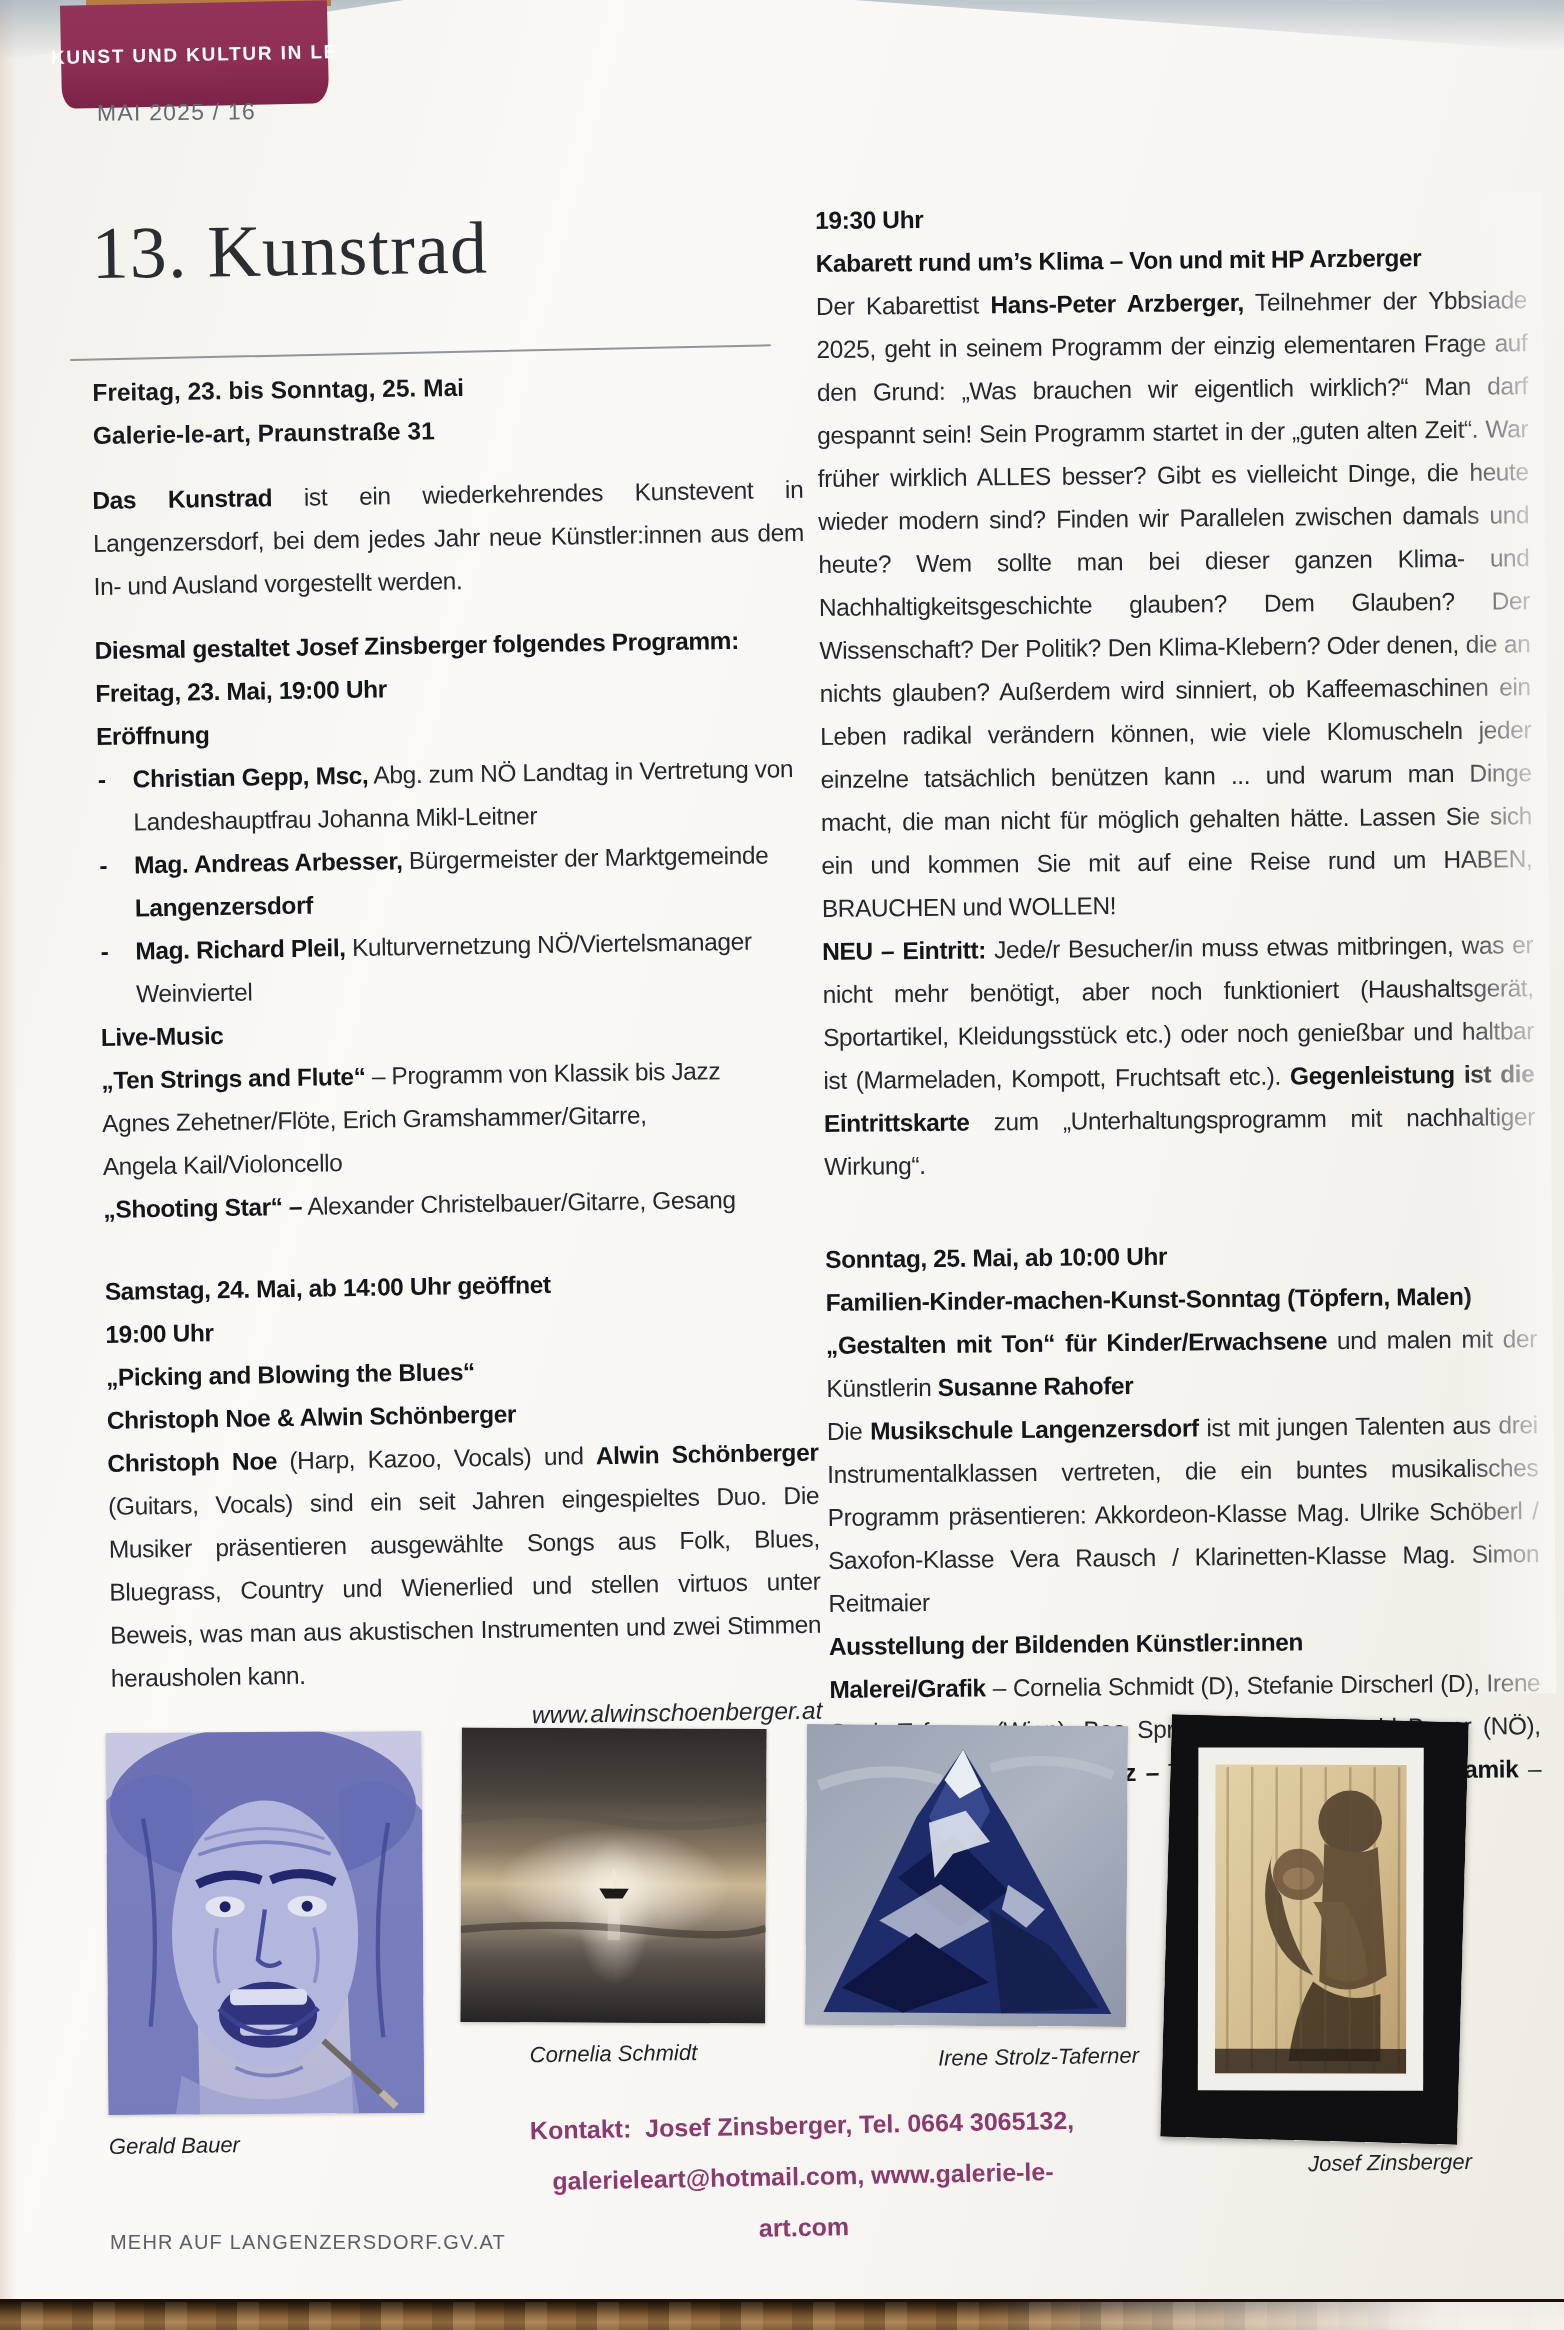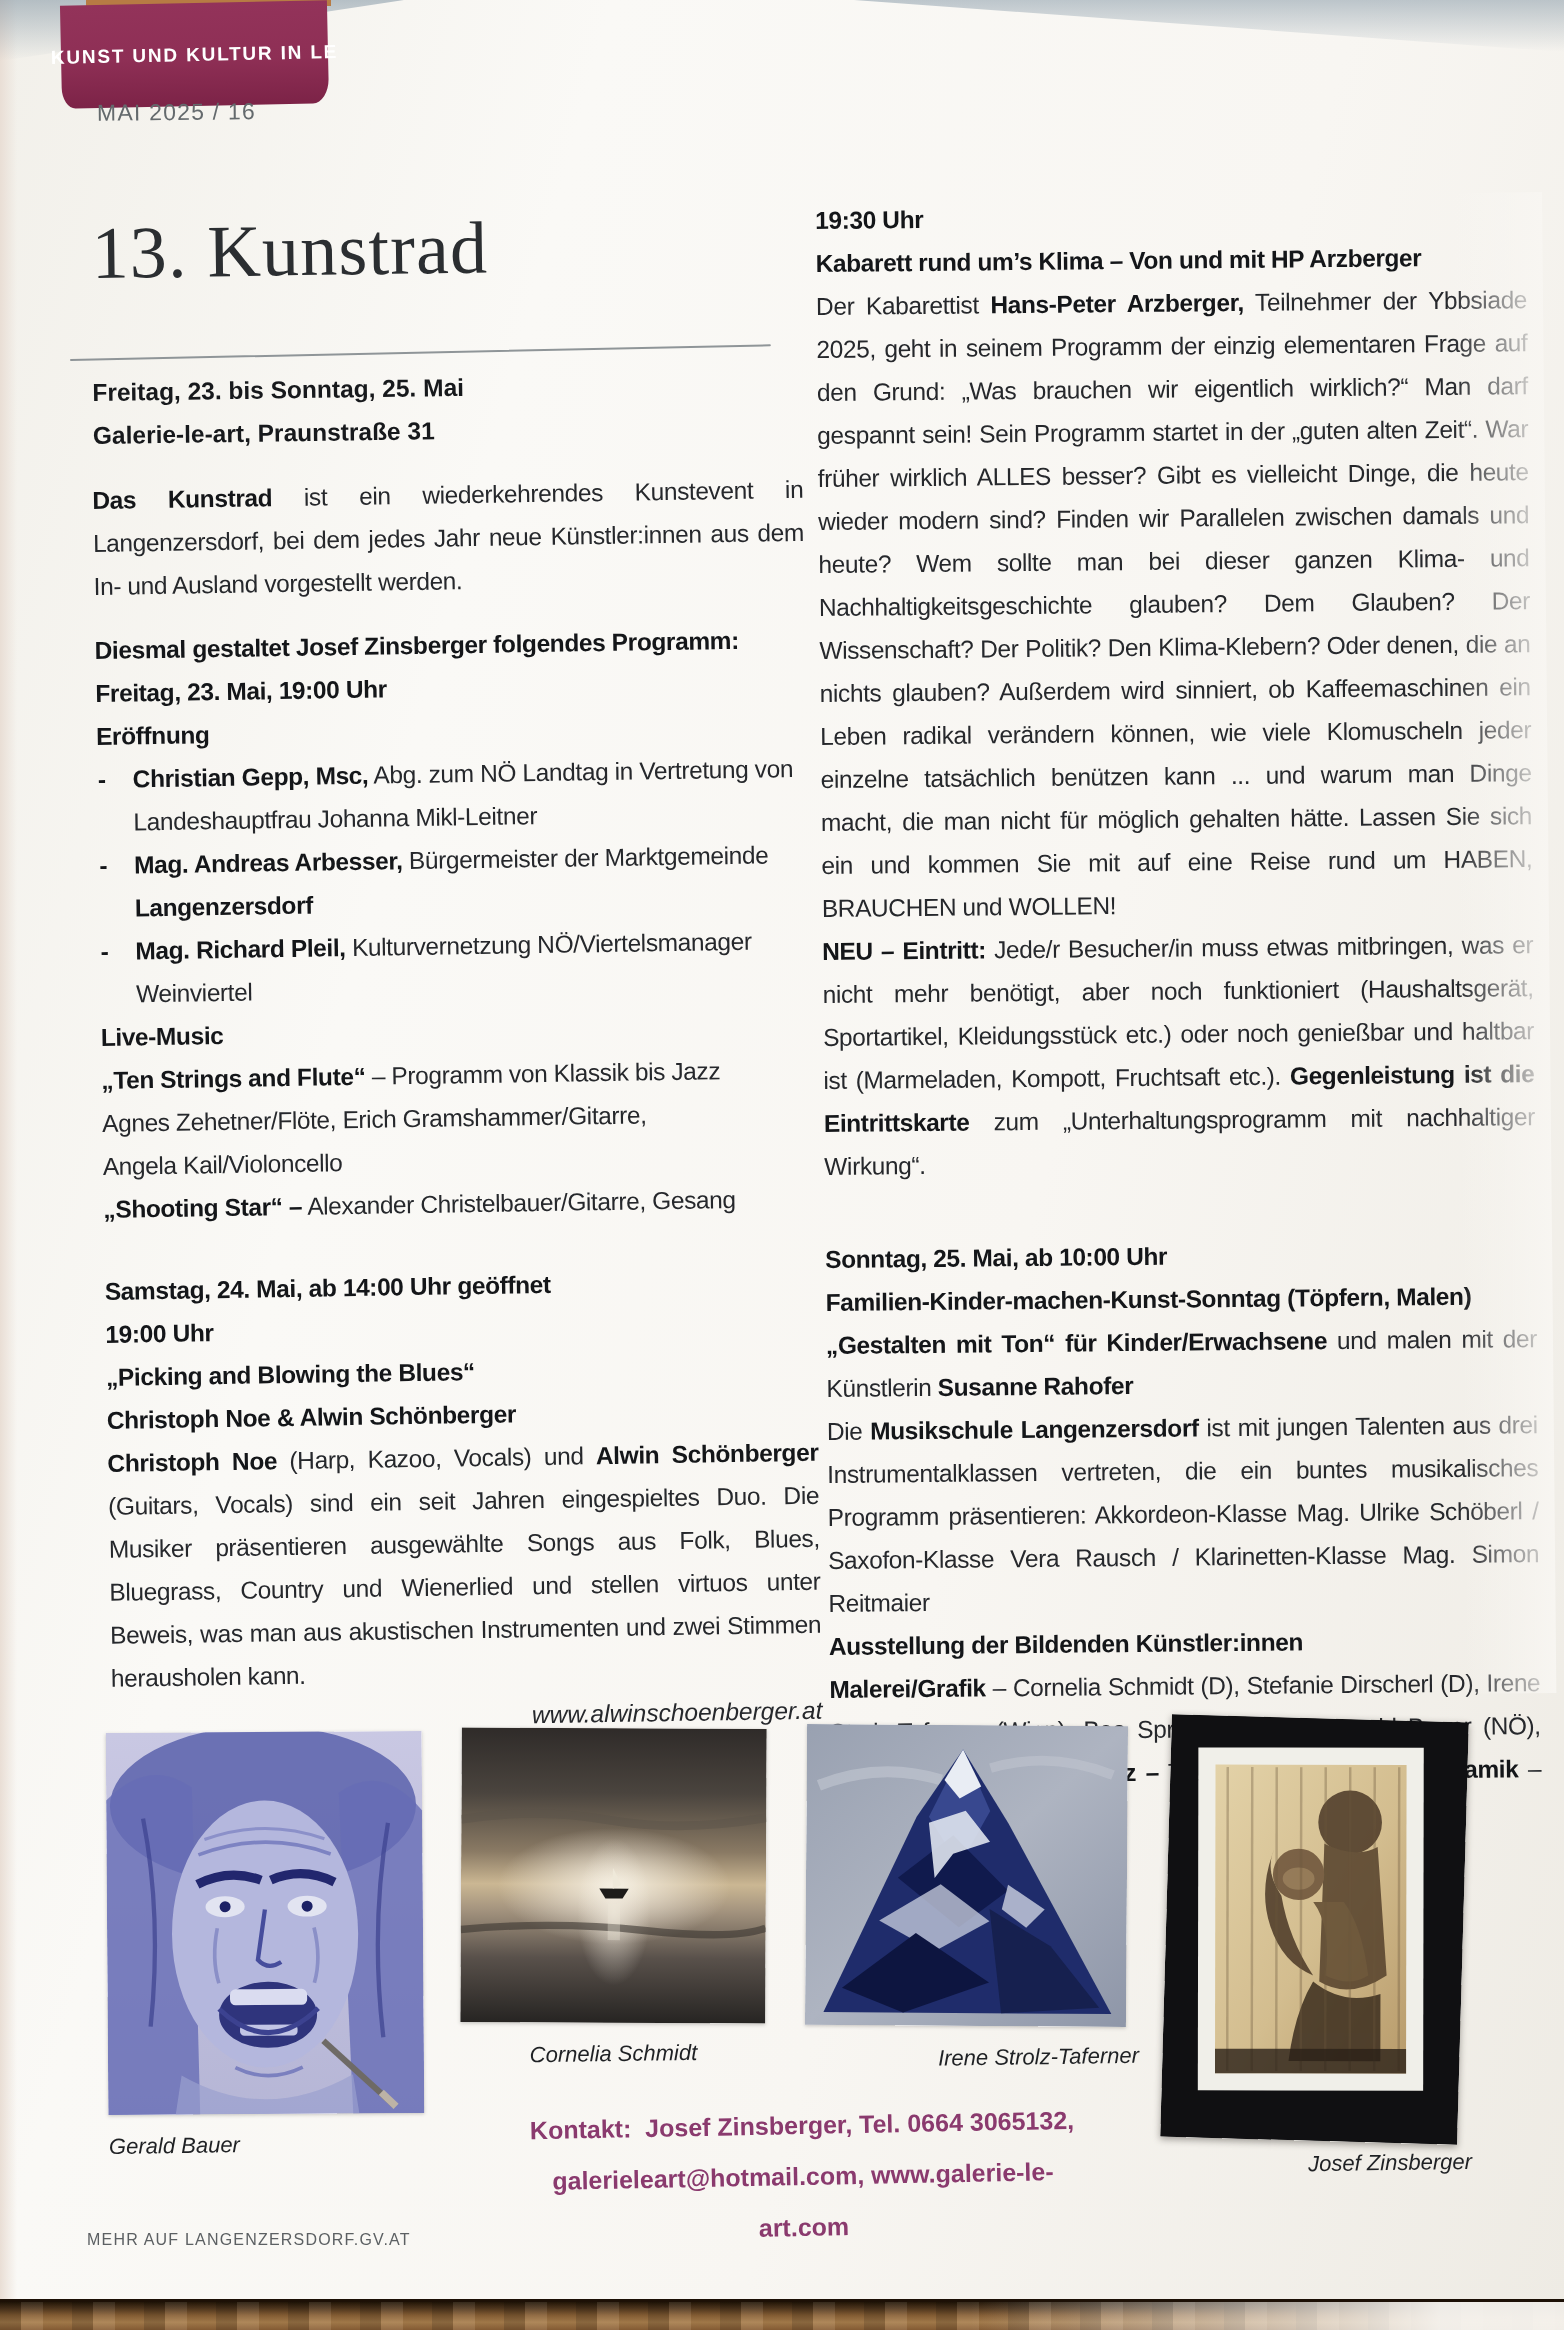--- a/index.html
+++ b/index.html
@@ -49,21 +49,21 @@
   .gap-s{height:21px;} .gap-m{height:39px;} .gap-l{height:50px;}
   .bullet{position:relative;padding-left:36px;text-align:left;margin:0;}
   .bullet::before{content:"-";position:absolute;left:1.2px;top:0;font-weight:bold;color:#141619;}
   .website{text-align:right;font-style:italic;letter-spacing:0;}
   
   .art{position:absolute;box-shadow:0 1.2px 3.7px rgba(60,55,50,.25);}
   .art svg{display:block;}
   .cap{position:absolute;font-size:22px;font-style:italic;color:#1f2124;transform:rotate(-0.8deg);}
   .contact{position:absolute;left:515px;top:2100px;width:576px;text-align:center;font-weight:bold;
            font-size:25px;line-height:51px;color:#8a3a6e;transform:rotate(-1.1deg);}
-  .footer{position:absolute;left:87px;top:2231px;font-size:16px;color:#5c6063;letter-spacing:1.2px;}
+  .footer{position:absolute;left:110px;top:2231px;font-size:20px;color:#5c6063;letter-spacing:1.2px;}
 </style>
 </head>
 <body>
 
 <div class="page">
 
   <div class="edge-left"></div>
   <div class="shade-tl"></div>
   <div class="shade-tr"></div>
   <div class="wood-sliver"></div>

